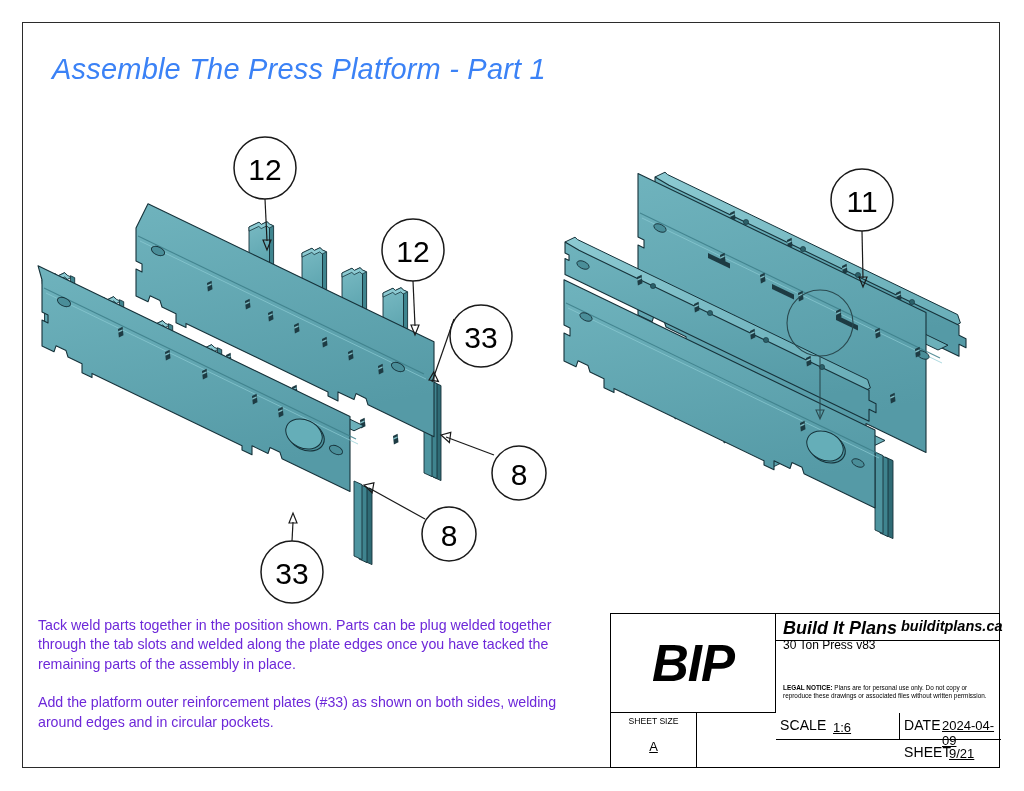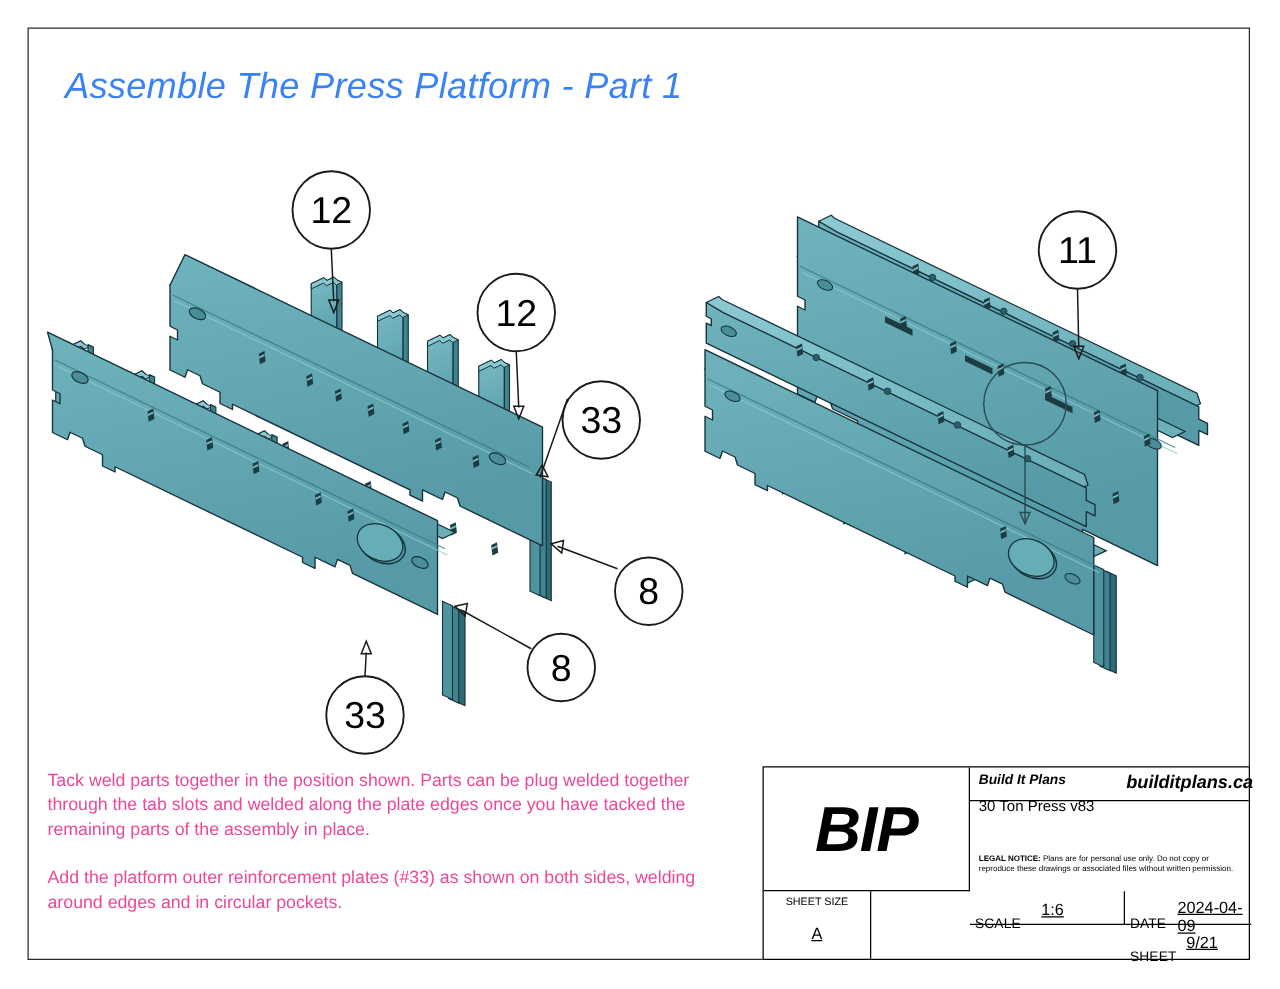--- a/index.html
+++ b/index.html
@@ -13,47 +13,47 @@
   .border-frame{position:absolute;left:22px;top:22px;width:978px;height:746px;
       border:1.3px solid #2b2b2b;box-sizing:border-box;}
 
   
   .sheet-title{position:absolute;left:52px;top:47px;width:620px;height:44px;
       font-size:29px;font-style:italic;font-weight:400;letter-spacing:.2px;
       color:#3b82f6;white-space:nowrap;line-height:44px;}
 
   
   .notes{position:absolute;left:38px;top:616px;width:560px;}
-  .notes p{margin:0;font-size:14.2px;line-height:19.4px;color:#ec4899;}
+  .notes p{margin:0;font-size:14.2px;line-height:19.4px;color:#6d28d9;}
   .notes p.gap{margin-top:19px;}
 
   
   .title-block{position:absolute;left:610px;top:613px;width:390px;height:155px;
       border:1.6px solid #000;box-sizing:border-box;background:#fff;}
   .tb-logo{position:absolute;left:0;top:0;width:165px;height:99px;
       border-right:1.6px solid #000;border-bottom:1.6px solid #000;box-sizing:border-box;
       display:flex;align-items:center;justify-content:center;}
   .tb-logo span{font-size:51px;font-weight:bold;font-style:italic;letter-spacing:-1px;line-height:1;}
   .tb-right{position:absolute;left:165px;top:0;right:0;height:99px;box-sizing:border-box;}
   .tb-brandrow{position:relative;height:27px;border-bottom:1.6px solid #000;box-sizing:border-box;}
-  .tb-brand{position:absolute;left:7px;top:4px;font-size:11px;font-style:italic;font-weight:bold;}
+  .tb-brand{position:absolute;left:7px;top:4px;font-size:18px;font-style:italic;font-weight:bold;}
   .tb-site{position:absolute;left:125px;top:4px;font-size:14.5px;font-style:italic;font-weight:bold;}
   .tb-project{position:absolute;left:7px;top:24px;font-size:12px;text-align:right;}
   .tb-legal{position:absolute;left:7px;right:5px;top:70px;font-size:6.4px;line-height:8.4px;color:#000;}
   .tb-legal b{font-weight:bold;}
 
   .tb-bottom{position:absolute;left:0;top:99px;right:0;bottom:0;}
   .cell{position:absolute;box-sizing:border-box;border-right:1.6px solid #000;}
   .c-sheetsize{left:0;top:0;width:86px;height:54px;}
   .c-quantity{left:86px;top:0;width:79px;height:54px;}
   .c-scale{left:165px;top:0;width:124px;height:27px;border-bottom:1.6px solid #000;}
   .c-units{left:165px;top:27px;width:124px;height:27px;}
   .c-date{left:289px;top:0;width:101px;height:27px;border-right:none;border-bottom:1.6px solid #000;}
   .c-sheet{left:289px;top:27px;width:101px;height:27px;border-right:none;}
-  .lbl{position:absolute;left:4px;top:20px;font-size:11px;letter-spacing:.1px;}
+  .lbl{position:absolute;left:4px;top:4px;font-size:14px;letter-spacing:.1px;}
   .lbl-c{position:absolute;left:0;right:0;top:3px;text-align:center;font-size:8.6px;}
   .val{position:absolute;font-size:13px;text-decoration:underline;}
   .v-sheetsize{left:0;right:0;top:26px;text-align:center;}
   .v-scale{left:57px;top:7px;}
   .v-units{left:49px;top:7px;}
   .v-date{left:42px;top:5px;}
   .v-sheet{left:49px;top:6px;}
 
   
   .art{position:absolute;left:30px;top:105px;width:965px;height:500px;}

